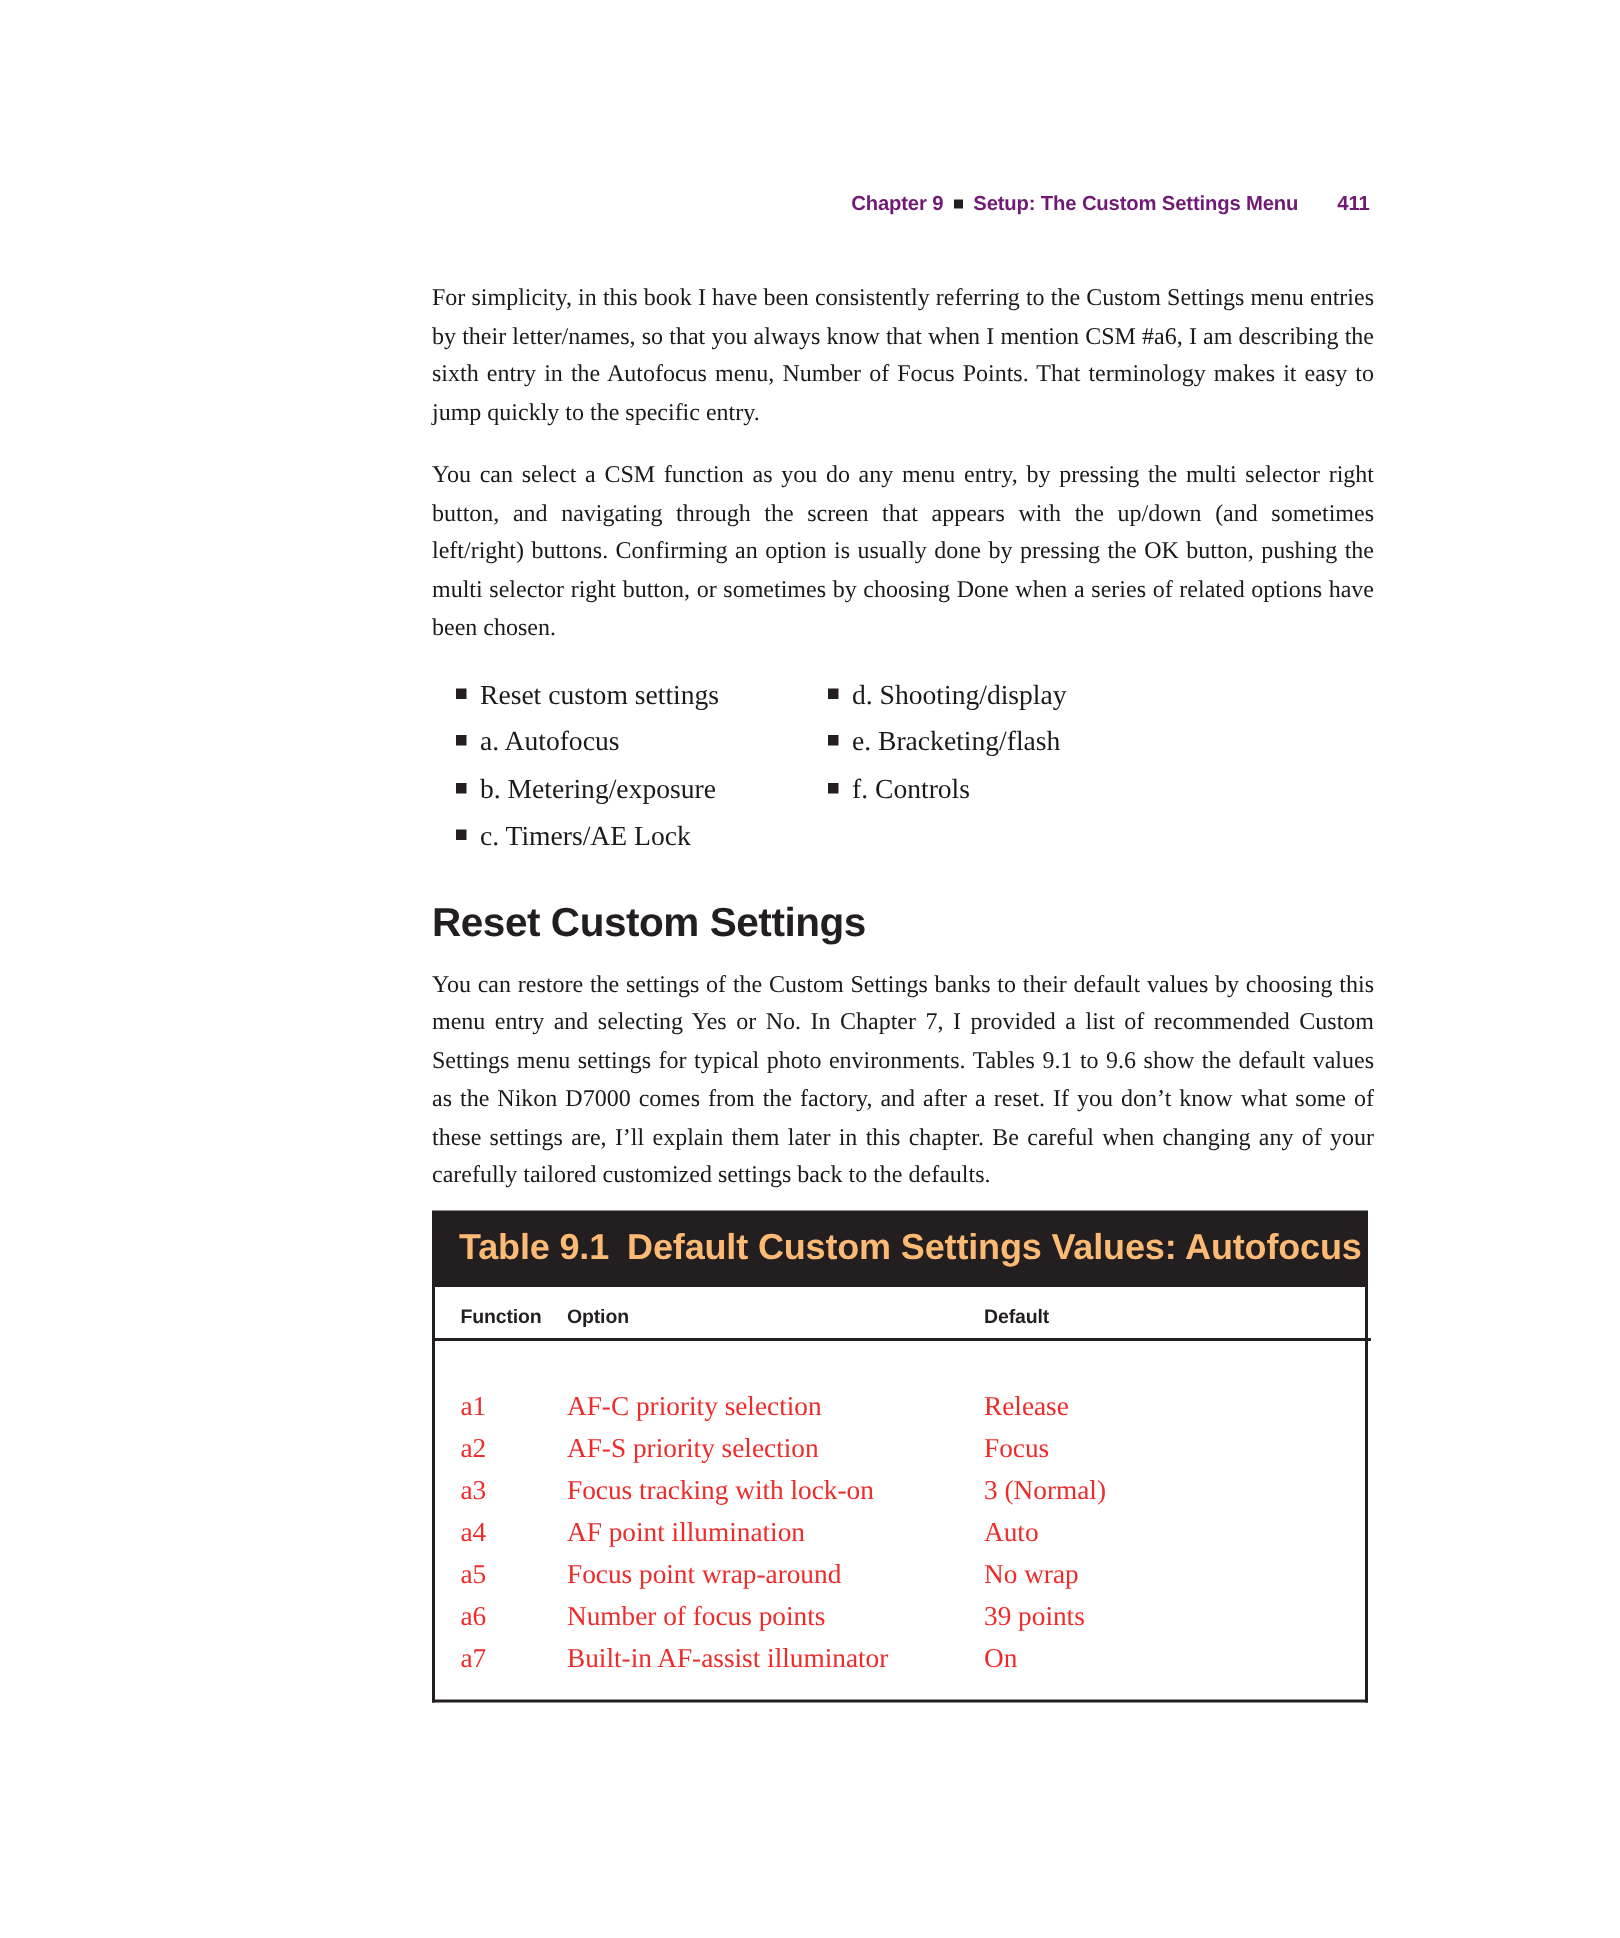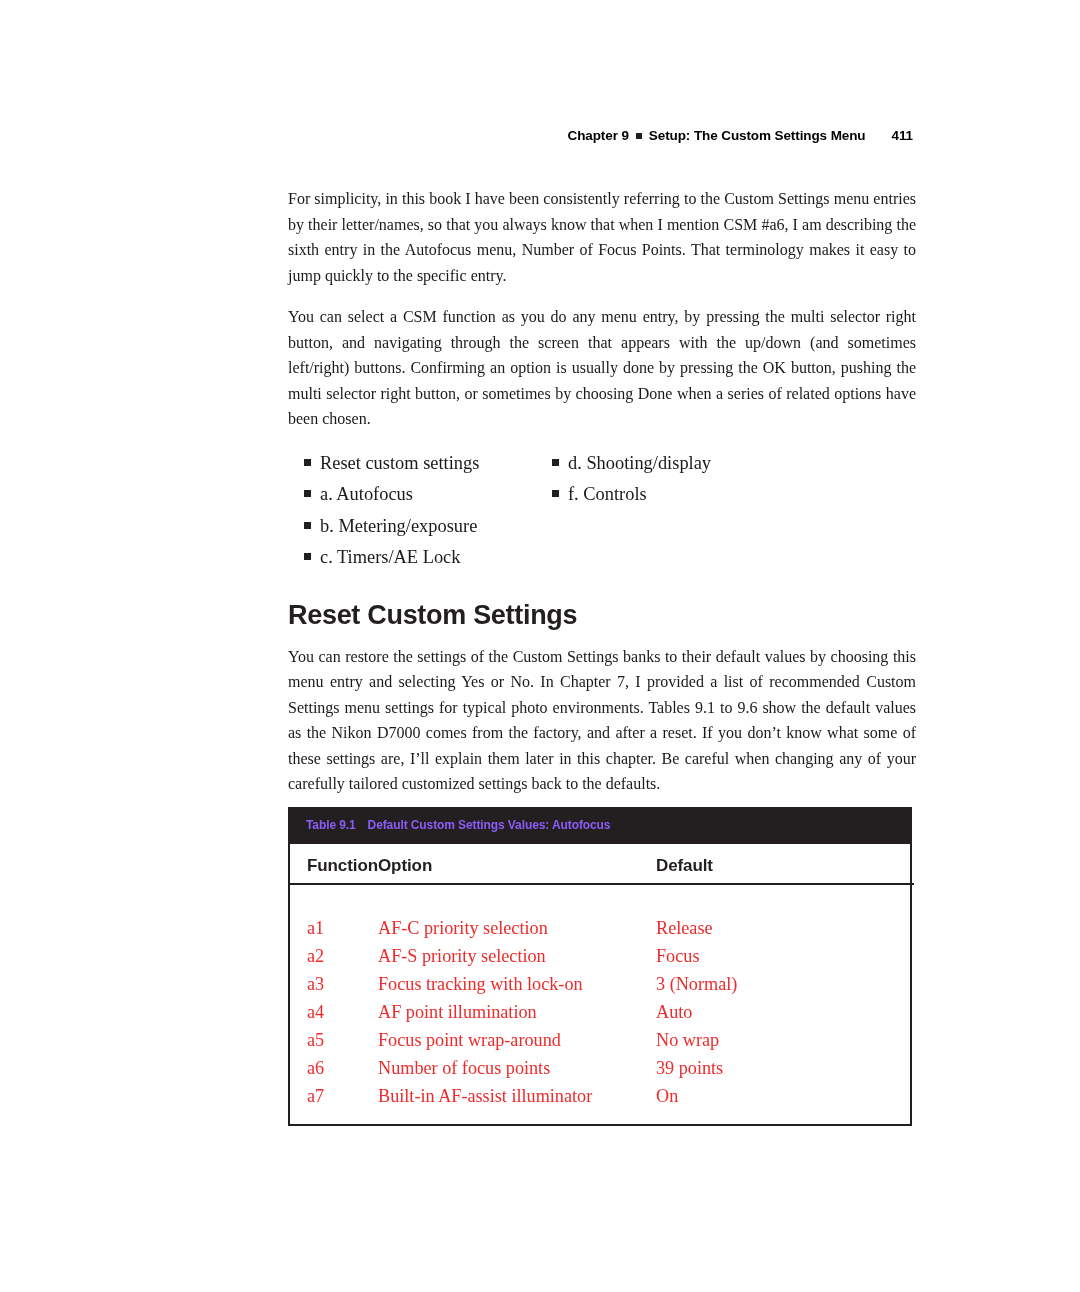--- a/index.html
+++ b/index.html
@@ -28,21 +28,21 @@
     left: 288px;
     top: 128px;
     width: 625px;
     display: flex;
     align-items: baseline;
     justify-content: flex-end;
     font-family: "Liberation Sans", "DejaVu Sans", sans-serif;
     font-weight: bold;
     font-size: 13.5px;
     letter-spacing: -0.1px;
-    color: #000000;
+    color: #701a75;
   }
   .running-head .rh-chapter { white-space: nowrap; }
   .running-head .rh-sq {
     display: inline-block;
     width: 6px;
     height: 6px;
     background: #231f20;
     margin: 0 7px 0 7px;
     position: relative;
     top: -1px;
@@ -117,24 +117,24 @@
 
   
   .table-wrap {
     position: absolute;
     left: 288px;
     top: 807px;
     width: 624px;
   }
   .table-banner {
     background: #231f20;
-    color: #8b5cf6;
+    color: #fdba74;
     font-family: "Liberation Sans", "DejaVu Sans", sans-serif;
     font-weight: bold;
-    font-size: 12px;
+    font-size: 24px;
     letter-spacing: -0.1px;
     padding: 11px 0 12px 18px;
     box-sizing: border-box;
   }
   .table-banner .tb-num { margin-right: 12px; }
 
   .table-body {
     border: 2px solid #231f20;
     border-top: none;
     background: #ffffff;
@@ -147,21 +147,21 @@
     border-collapse: collapse;
     table-layout: fixed;
   }
   table.tbl col.c-fn  { width: 88px; }
   table.tbl col.c-opt { width: 278px; }
   table.tbl col.c-def { width: 258px; }
 
   table.tbl thead th {
     font-family: "Liberation Sans", "DejaVu Sans", sans-serif;
     font-weight: bold;
-    font-size: 17px;
+    font-size: 13px;
     color: #231f20;
     text-align: left;
     padding: 12px 0 7px 0;
     border-bottom: 2px solid #231f20;
     letter-spacing: -0.1px;
     white-space: nowrap;
   }
   table.tbl thead th.th-fn  { padding-left: 17px; }
   table.tbl thead th.th-def { padding-right: 14px; }
 
@@ -217,20 +217,24 @@
         </div>
       </div>
 
       <div class="bullet-col right">
         <div class="bullet-item">
           <span class="sq"></span>
           <span>d. Shooting/display</span>
         </div>
         <div class="bullet-item">
           <span class="sq"></span>
+          <span>e. Bracketing/flash</span>
+        </div>
+        <div class="bullet-item">
+          <span class="sq"></span>
           <span>f. Controls</span>
         </div>
       </div>
 
     </div>
 
     <h2 class="section">Reset Custom Settings</h2>
 
     <p class="body">You can restore the settings of the Custom Settings banks to their default values by choosing this menu entry and selecting Yes or No. In Chapter 7, I provided a list of recommended Custom Settings menu settings for typical photo environments. Tables 9.1 to 9.6 show the default values as the Nikon D7000 comes from the factory, and after a reset. If you don’t know what some of these settings are, I’ll explain them later in this chapter. Be careful when changing any of your carefully tailored customized settings back to the defaults.</p>
 

